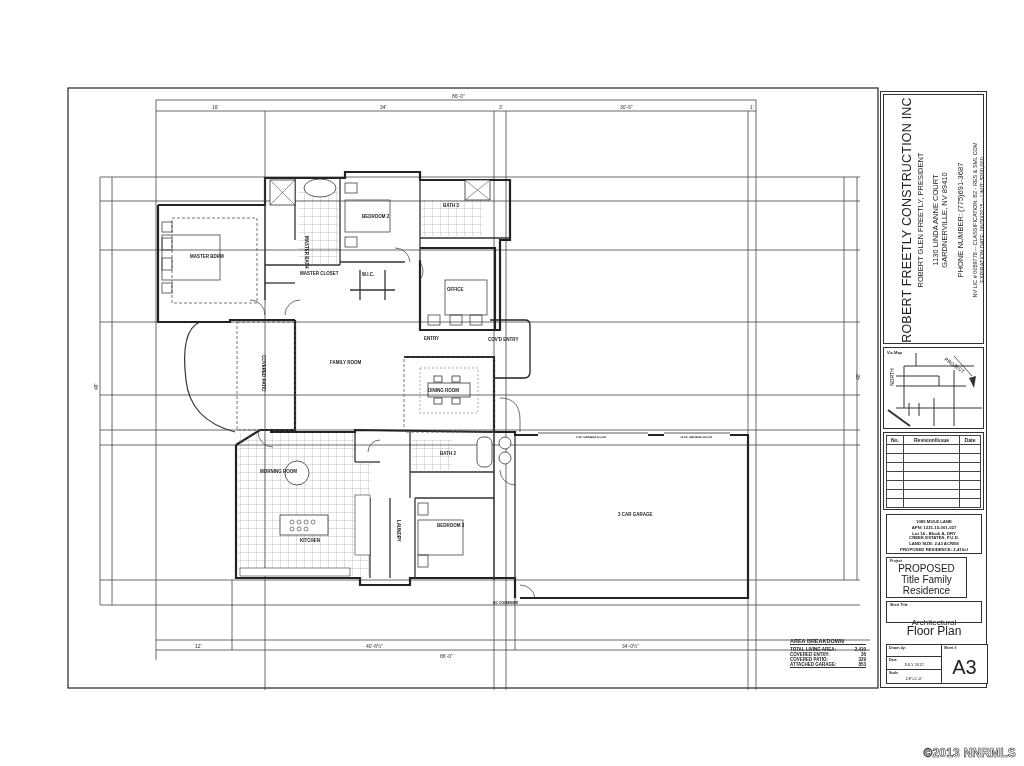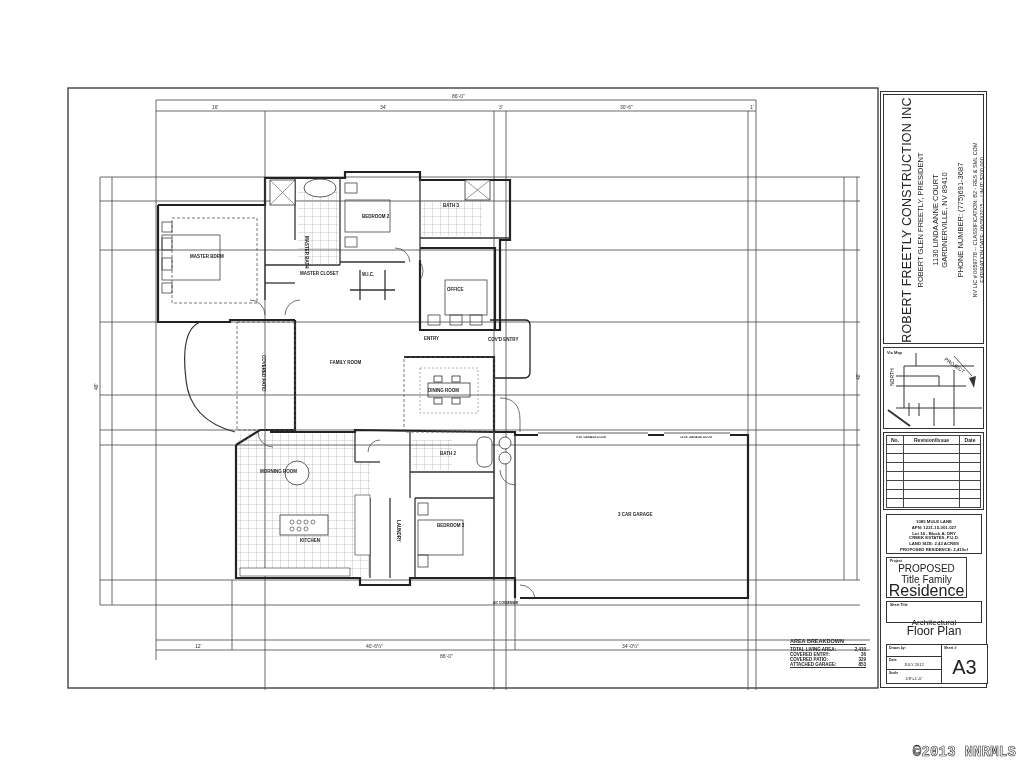--- a/index.html
+++ b/index.html
@@ -3,21 +3,21 @@
 <meta charset="utf-8">
 <style>
   html, body { margin:0; padding:0; background:#ffffff; }
   body { width:1024px; height:766px; position:relative; overflow:hidden; font-family:"Liberation Sans", sans-serif; color:#222; }
   .abs { position:absolute; }
   svg text { font-family:"Liberation Sans", sans-serif; }
   .tb { position:absolute; border:1.5px solid #333; box-sizing:border-box; background:#fff; }
   .rot { position:absolute; transform-origin:center center; white-space:nowrap; text-align:center; }
   .rev-table { border-collapse:collapse; width:100%; font-size:5px; }
   .rev-table td, .rev-table th { border:1px solid #444; height:8px; padding:0 2px; font-weight:bold; }
-  .watermark { position:absolute; right:8px; bottom:6px; font-size:14px; font-weight:bold; color:#fff; -webkit-text-stroke:0.6px #333; letter-spacing:0.2px; font-family:Liberation Mono, monospace; }
+  .watermark { position:absolute; right:8px; bottom:6px; font-size:12px; font-weight:bold; color:#fff; -webkit-text-stroke:0.6px #333; letter-spacing:0.2px; font-family:Liberation Sans, sans-serif; }
 </style>
 </head>
 <body>
 
 <svg class="abs" style="left:0;top:0" width="1024" height="766" viewBox="0 0 1024 766">
 
   <rect x="68" y="88" width="810" height="600" fill="none" stroke="#333" stroke-width="1.3"></rect>
 
   <g stroke="#444" stroke-width="0.8" fill="none">
     <line x1="156" y1="100" x2="756" y2="100"></line>
@@ -346,21 +346,21 @@
   <div>Lot 14 - Block A, DRY</div>
   <div style="margin-top:-2px;">CREEK ESTATES, P.U.D.</div>
   <div>LAND SIZE: 2.43 ACRES</div>
   <div>PROPOSED RESIDENCE: 2,410sf</div>
 </div>
 
 <div class="tb" style="left:886px;top:557px;width:81px;height:41px;text-align:center;">
   <div style="position:absolute;left:3px;top:1px;font-size:3.5px;font-weight:bold;">Project</div>
   <div style="font-size:10px;margin-top:5px;line-height:11px;">PROPOSED</div>
   <div style="font-size:10px;line-height:11px;">Title Family</div>
-  <div style="font-size:16px;line-height:11px;">Residence</div>
+  <div style="font-size:10px;line-height:11px;">Residence</div>
 </div>
 
 <div class="tb" style="left:886px;top:601px;width:96px;height:22px;text-align:center;">
   <div style="position:absolute;left:3px;top:1px;font-size:3.5px;font-weight:bold;">Sheet Title</div>
   <div style="font-size:8px;margin-top:16px;line-height:9px;">Architectural</div>
   <div style="font-size:12px;line-height:9px;">Floor Plan</div>
 </div>
 
 <div class="tb" style="left:886px;top:644px;width:56px;height:13px;">
   <div style="position:absolute;left:2px;top:1px;font-size:3.5px;font-weight:bold;">Drawn by:</div>

